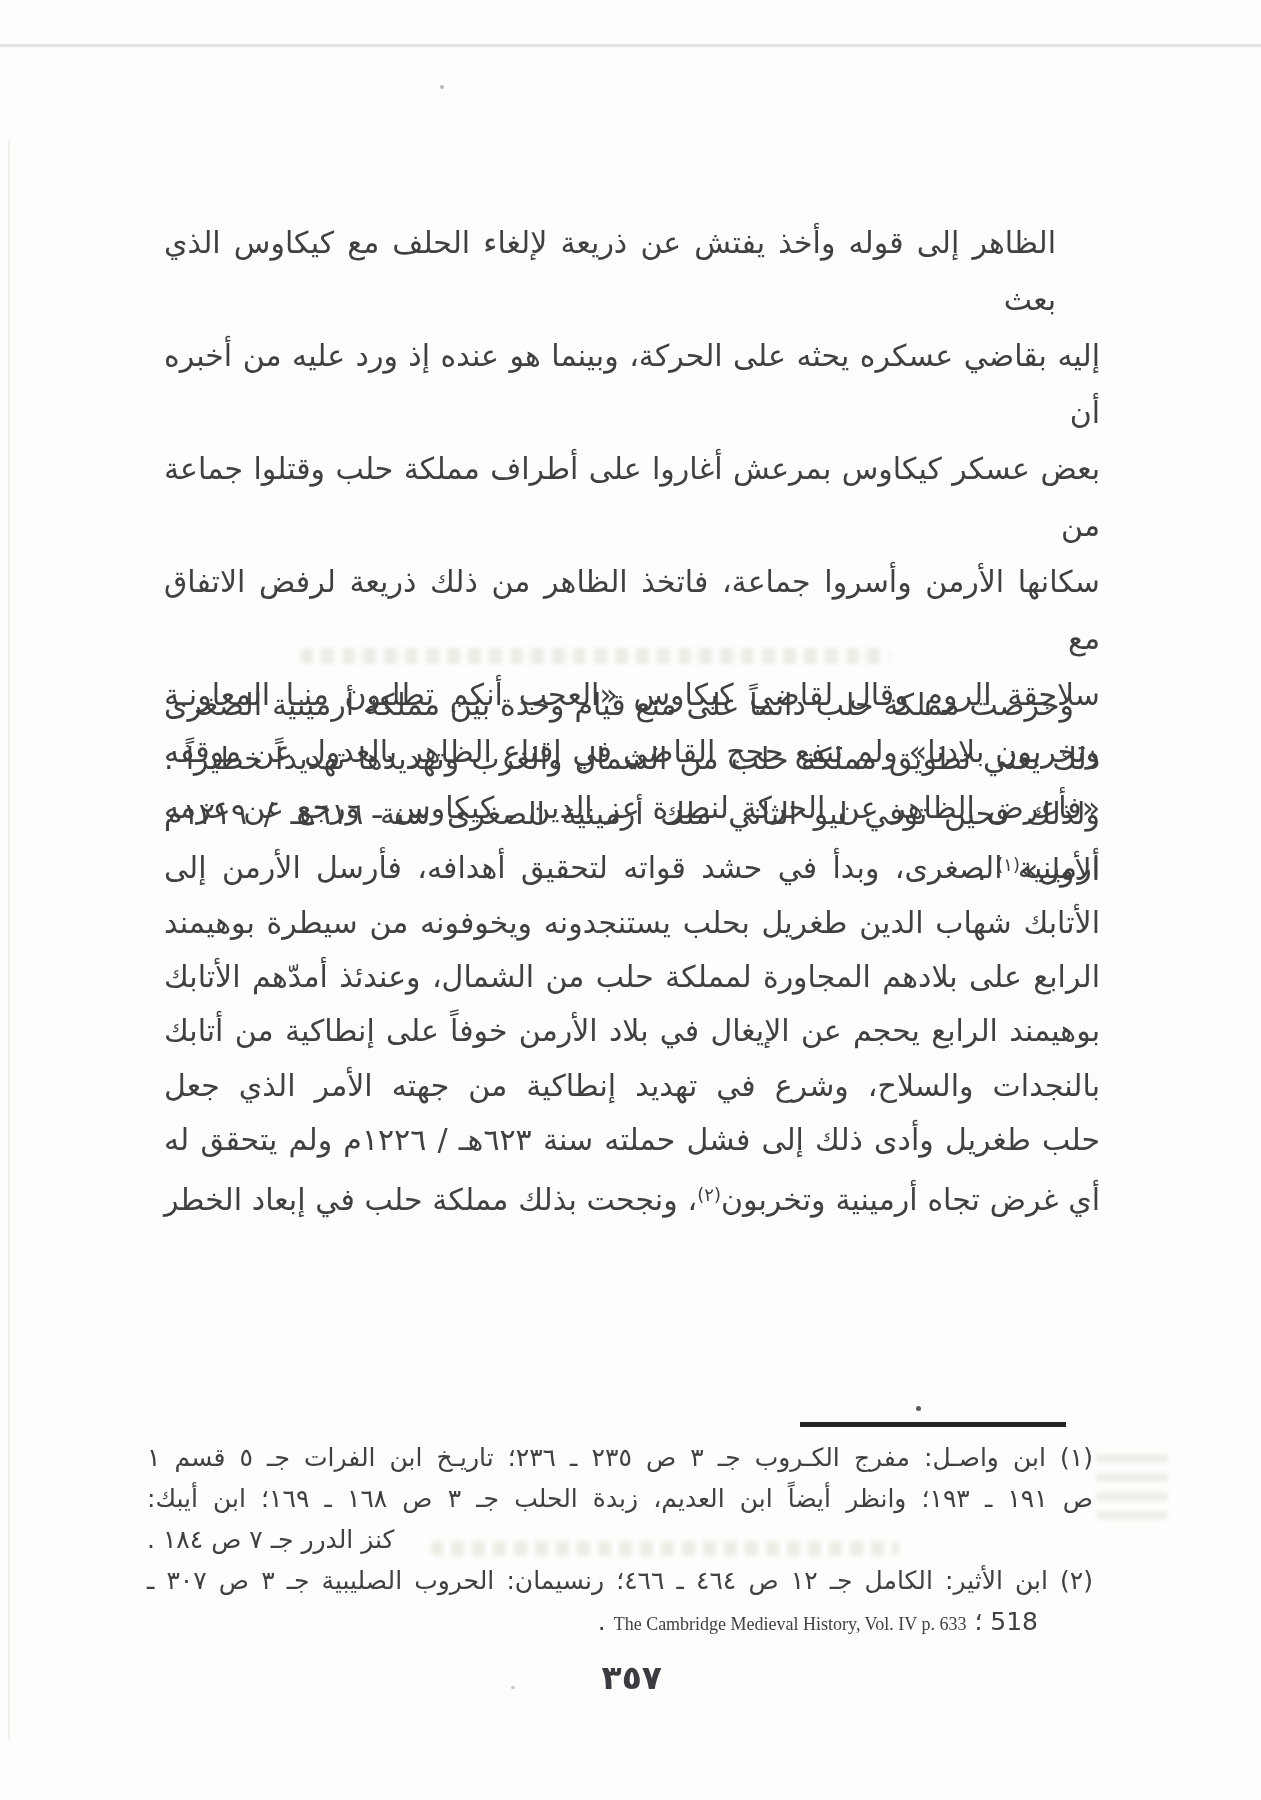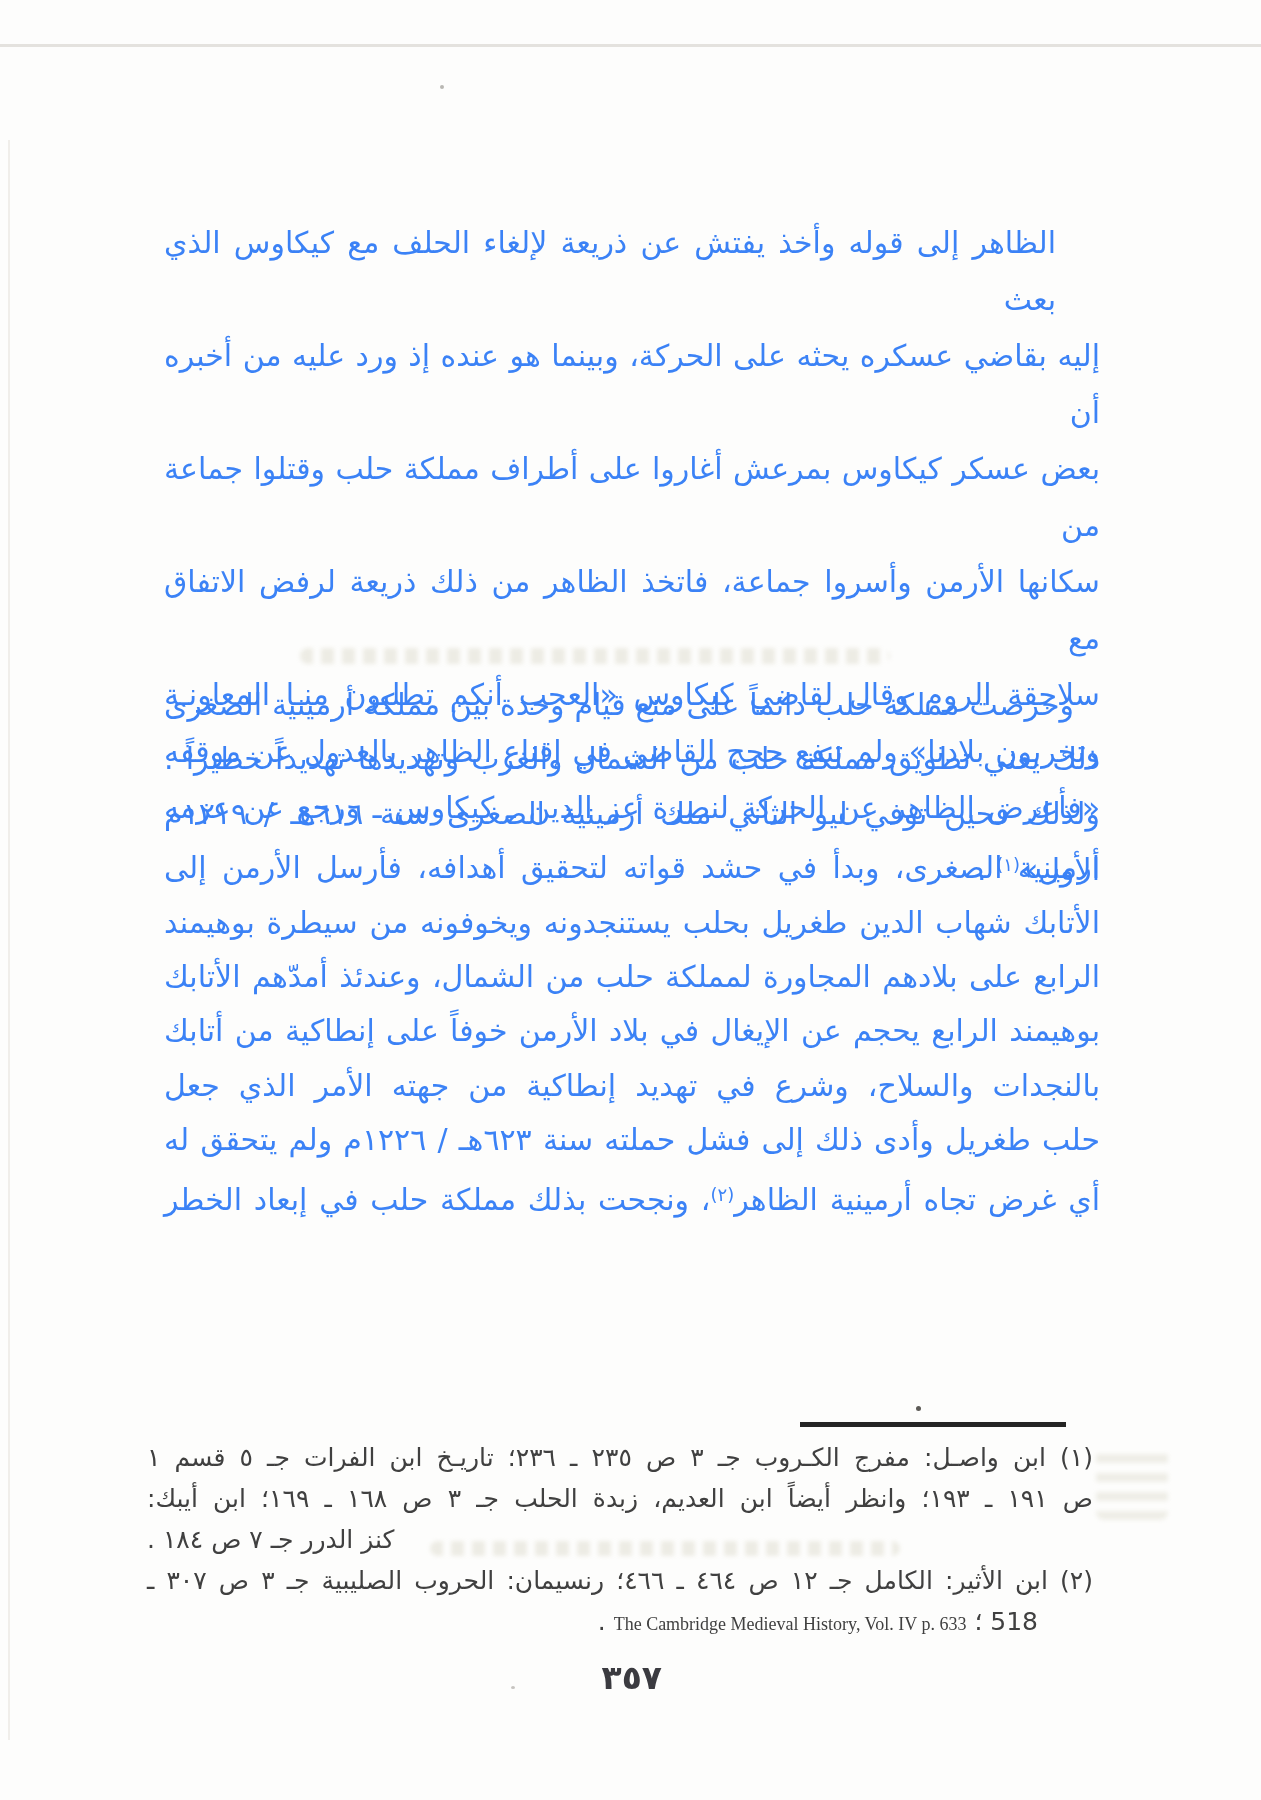--- a/index.html
+++ b/index.html
@@ -27,21 +27,21 @@
     width: 2px; height: 1600px;
     background: #f0eeea;
   }
   .para {
     position: absolute;
     right: 161px;
     width: 936px;
     direction: rtl;
     unicode-bidi: embed;
     font-size: 30px;
-    color: #3b82f6;
+    color: #404040;
   }
   .p1 { top: 215px; line-height: 56.5px; }
   .p2 { top: 678px; line-height: 54.4px; }
   .line {
     text-align: justify;
     text-align-last: justify;
     white-space: normal;
   }
   .line.first-indent { padding-right: 44px; }
   .line.short { text-align-last: right; }
@@ -142,21 +142,21 @@
   <div class="line p2-indent">وحرصت مملكة حلب دائماً على منع قيام وحدة بين مملكة أرمينية الصغرى</div>
   <div class="line">ذلك يعني تطويق مملكة حلب من الشمال والغرب وتهديدها تهديداً خطيراً .</div>
   <div class="line">ولذلك فحين توفي ليو الثاني ملك أرمينية الصغرى سنة ٦١٦هـ / ١٢١٩م</div>
   <div class="line">أرمينية الصغرى، وبدأ في حشد قواته لتحقيق أهدافه، فأرسل الأرمن إلى</div>
   <div class="line">الأتابك شهاب الدين طغريل بحلب يستنجدونه ويخوفونه من سيطرة بوهيمند</div>
   <div class="line">الرابع على بلادهم المجاورة لمملكة حلب من الشمال، وعندئذ أمدّهم الأتابك</div>
   <div class="line">بوهيمند الرابع يحجم عن الإيغال في بلاد الأرمن خوفاً على إنطاكية من أتابك</div>
   <div class="line">بالنجدات والسلاح، وشرع في تهديد إنطاكية من جهته الأمر الذي جعل</div>
   <div class="line">حلب طغريل وأدى ذلك إلى فشل حملته سنة ٦٢٣هـ / ١٢٢٦م ولم يتحقق له</div>
   <div class="line">
-    <span>أي غرض تجاه أرمينية الظاهر</span><span class="fn-ref">(٢)</span><span>، ونجحت بذلك مملكة حلب في إبعاد الخطر</span>
+    <span>أي غرض تجاه أرمينية وتخربون</span><span class="fn-ref">(٢)</span><span>، ونجحت بذلك مملكة حلب في إبعاد الخطر</span>
   </div>
 </div>
 
 <div class="footnote-rule"></div>
 
 <div class="footnotes">
   <div class="fn-line">(١) ابن واصـل: مفرج الكـروب جـ ٣ ص ٢٣٥ ـ ٢٣٦؛ تاريـخ ابن الفرات جـ ٥ قسم ١</div>
   <div class="fn-line">ص ١٩١ ـ ١٩٣؛ وانظر أيضاً ابن العديم، زبدة الحلب جـ ٣ ص ١٦٨ ـ ١٦٩؛ ابن أيبك:</div>
   <div class="fn-line fn-left">كنز الدرر جـ ٧ ص ١٨٤ .</div>
   <div class="fn-line">(٢) ابن الأثير: الكامل جـ ١٢ ص ٤٦٤ ـ ٤٦٦؛ رنسيمان: الحروب الصليبية جـ ٣ ص ٣٠٧ ـ</div>

